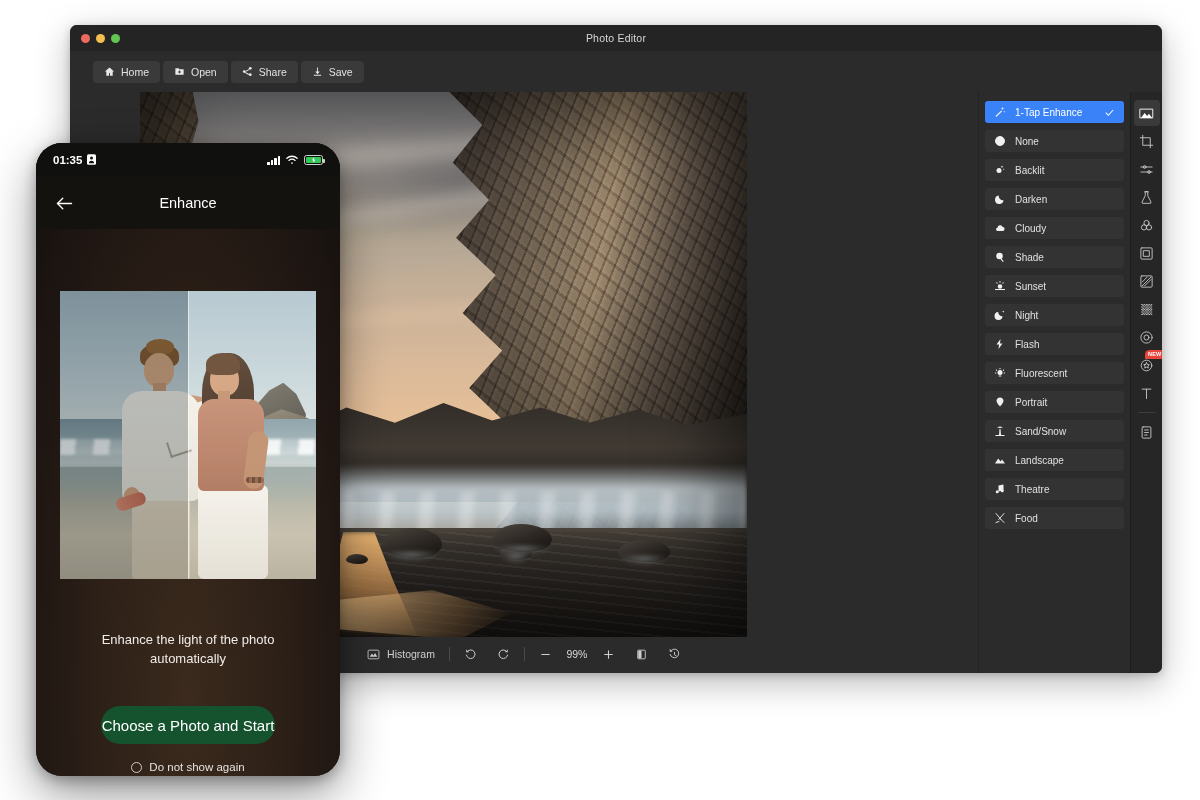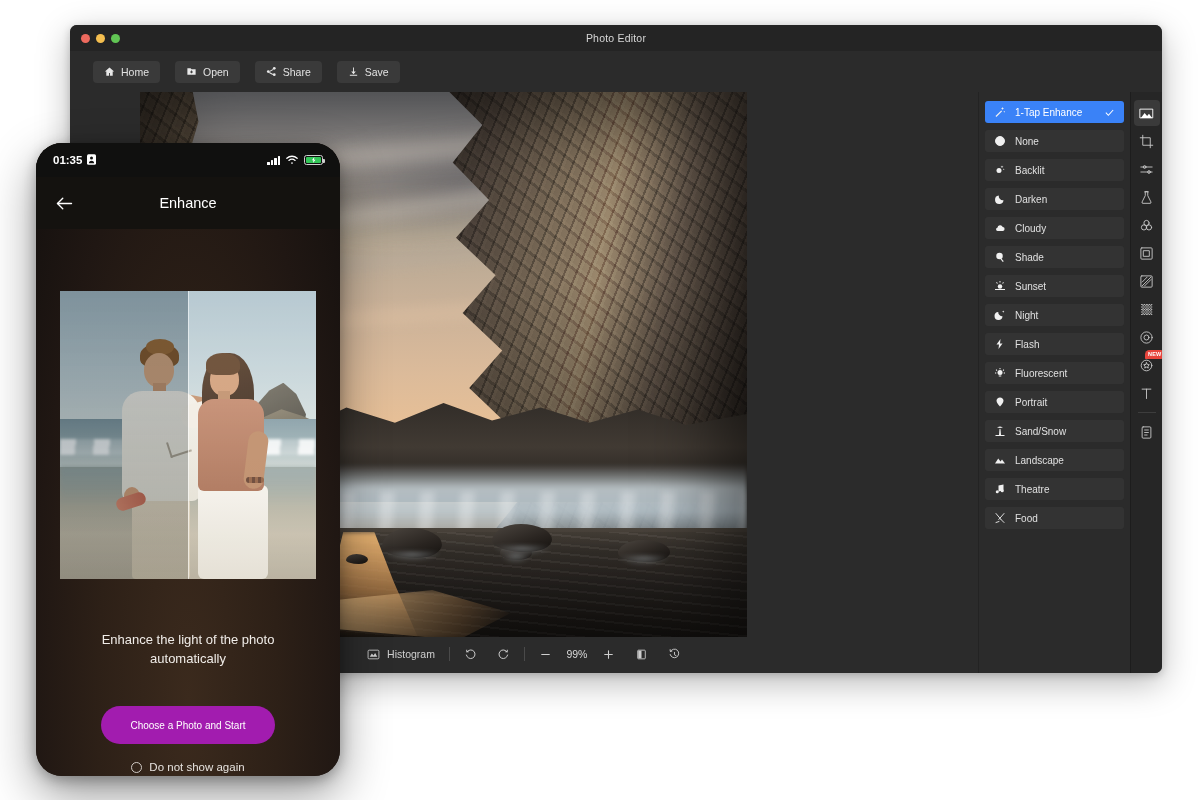--- a/index.html
+++ b/index.html
@@ -31,21 +31,21 @@
   .dot.yellow { background: #f4be4f; }
   .dot.green { background: #61c554; }
   .win-title {
     position: absolute; left: 0; right: 0; text-align: center;
     font-size: 10.5px; color: #d6d6d6; letter-spacing: .2px;
     pointer-events: none;
   }
 
   .toolbar {
     height: 41px; flex: 0 0 41px; background: #2b2b2b;
-    display: flex; align-items: center; gap: 15px; padding-left: 23px;
+    display: flex; align-items: center; gap: 3px; padding-left: 23px;
   }
   .tbtn {
     display: flex; align-items: center; gap: 6px;
     height: 22px; padding: 0 11px;
     background: #3a3a3a; border-radius: 4px;
     font-size: 10.5px; color: #e2e2e2; cursor: pointer;
     border: none;
   }
   .tbtn svg { width: 11px; height: 11px; fill: #e8e8e8; display: block; }
 
@@ -342,22 +342,22 @@
   .bp-right-grade { position:absolute; right:0; top:0; bottom:0; width:50%;
     background: linear-gradient(180deg, rgba(255,248,235,.16), rgba(255,240,220,.10));
     mix-blend-mode: screen; }
 
   .ph-caption {
     margin-top: 52px; width: 228px; text-align: center;
     font-size: 13px; line-height: 1.45; color: #f0ece8;
   }
   .ph-cta {
     margin-top: 38px; width: 174px; height: 38px;
-    background: #a21caf; border-radius: 19px; border: none;
-    color: #fff; font-size: 10px; cursor: pointer;
+    background: #14532d; border-radius: 19px; border: none;
+    color: #fff; font-size: 15px; cursor: pointer;
     font-family: "Liberation Sans", sans-serif;
   }
   .ph-check {
     margin-top: 17px; display: flex; align-items: center; gap: 7px;
     font-size: 11.5px; color: #e6e2de; cursor: pointer;
   }
   .ph-radio { width: 11px; height: 11px; border: 1.3px solid #cfc9c4; border-radius: 50%; }
 </style>
 </head>
 <body>

